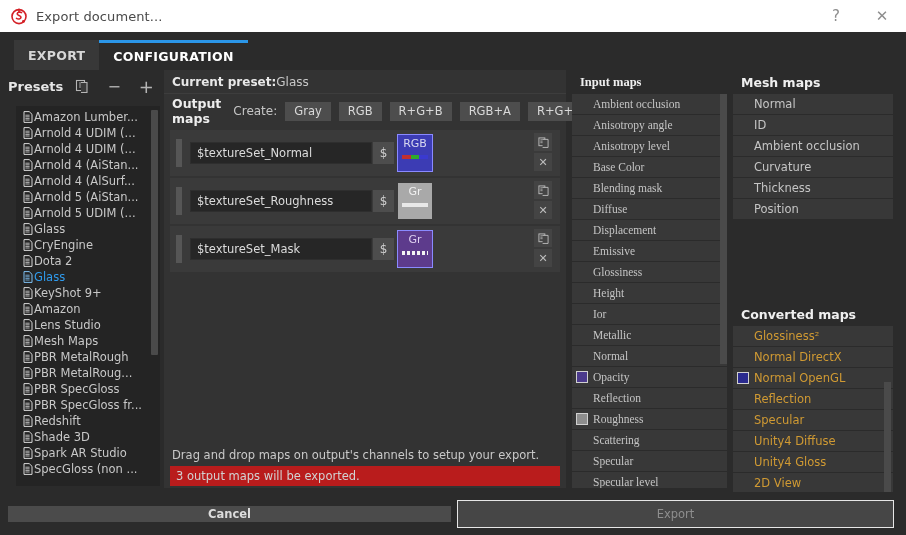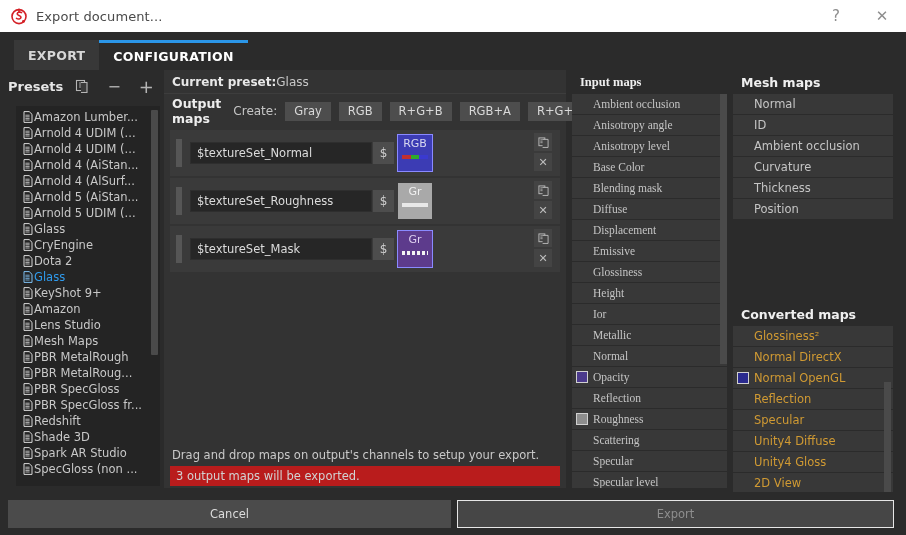--- a/index.html
+++ b/index.html
@@ -164,22 +164,22 @@
   .map-scroll {
     position: absolute; right: 0px; width: 7px; background: #4a4a4a;
   }
 
   
   #footer {
     position: absolute; left: 0; top: 492px; width: 906px; height: 43px;
     background: #2b2b2b; display: flex; align-items: center; gap: 6px; padding: 0 8px;
   }
   #cancel-button {
-    width: 443px; height: 28px; background: #4b4b4b; color: #dcdcdc;
-    font-size: 11.5px; display: flex; align-items: center; justify-content: center;
+    width: 443px; height: 16px; background: #4b4b4b; color: #dcdcdc;
+    font-size: 11.5px; display: flex; align-items: center; justify-content: center; font-weight: bold;
   }
   #export-button {
     width: 437px; height: 28px; background: #464646; color: #8e8e8e;
     border: 1px solid #e6e6e6;
     font-size: 11.5px; display: flex; align-items: center; justify-content: center;
   }
   #bottom-strip {
     position: absolute; left: 0; top: 528px; width: 906px; height: 7px; background: #2b2b2b;
   }
   

